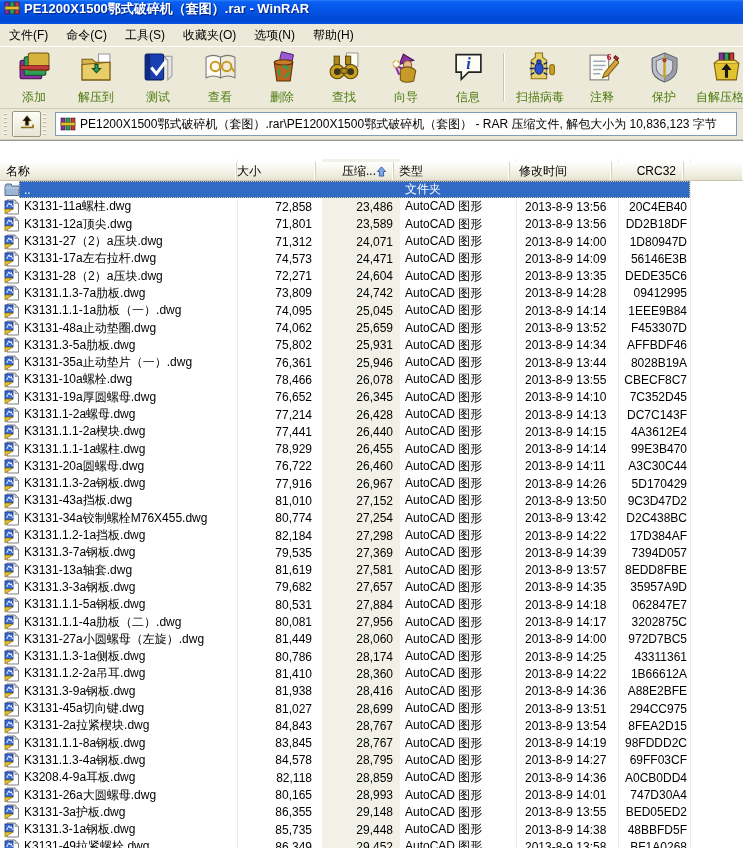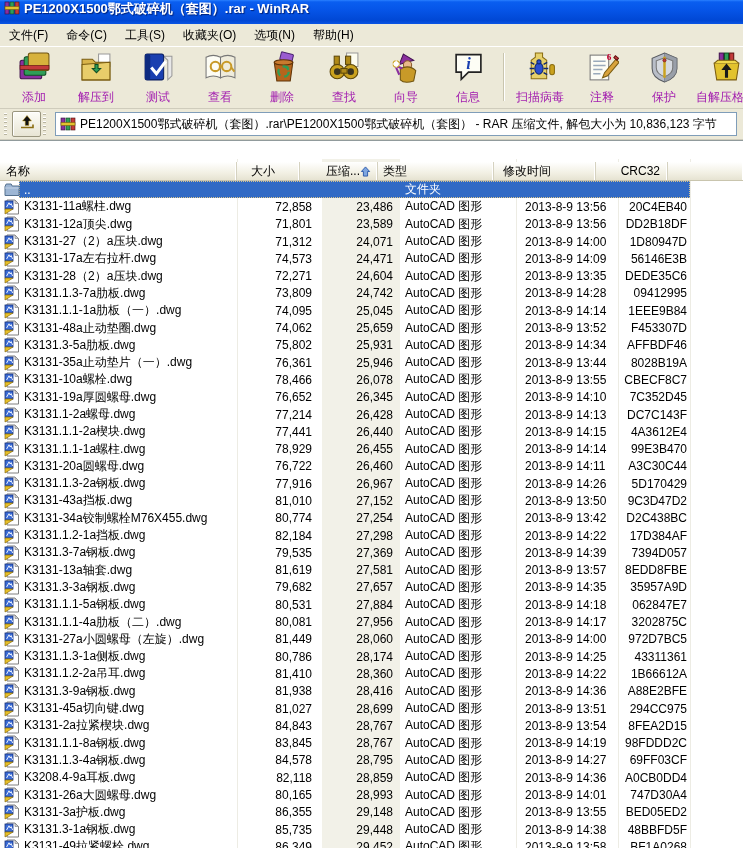--- a/index.html
+++ b/index.html
@@ -18,21 +18,21 @@
 
   
   .toolbar{height:59px;display:flex;align-items:flex-start;background:#ECE9D8;
            border-bottom:1px solid #cfccbc;padding-top:2px;}
   .gripper{width:7px;height:52px;margin:2px 1px 0 2px;
      background:repeating-linear-gradient(180deg,#ffffff 0 1px,#b8b4a0 1px 2px,rgba(0,0,0,0) 2px 4px);
      background-size:3px 4px;background-repeat:repeat-y;background-position:2px 4px;}
   .tb-btn{display:flex;flex-direction:column;align-items:center;justify-content:flex-start;
           min-width:52px;padding:1px 4px 2px;border:1px solid transparent;}
   .tb-btn svg{width:33px;height:33px;}
-  .tb-label{font-size:12px;color:#a21caf;margin-top:1px;white-space:nowrap;font-family:Liberation Mono, monospace;}
+  .tb-label{font-size:12px;color:#4d7c0f;margin-top:1px;white-space:nowrap;font-family:Liberation Mono, monospace;}
   .tb-sep{width:2px;height:48px;margin:4px 4px 0;border-left:1px solid #c9c5ae;border-right:1px solid #fff;}
 
   
   .addr-row{height:30px;display:flex;align-items:center;background:#ECE9D8;
             border-bottom:1px solid #cfccbc;padding:0 2px;}
   .gripper-s{width:6px;height:22px;margin:0 2px;
      background:repeating-linear-gradient(180deg,#ffffff 0 1px,#b8b4a0 1px 2px,rgba(0,0,0,0) 2px 4px);
      background-size:3px 4px;background-repeat:repeat-y;}
   .up-btn{width:27px;height:24px;display:flex;align-items:center;justify-content:center;
      background:linear-gradient(180deg,#fdfdf8,#e8e5d4);border:1px solid #9a967f;border-radius:2px;
@@ -43,21 +43,21 @@
 
   
   .list{position:relative;background:#fff;height:712px;border-top:1px solid #919b9c;}
   .col-shade{position:absolute;left:322px;top:18px;width:78px;bottom:0;background:#F2F1E8;z-index:0;}
   .col-rule{position:absolute;top:18px;bottom:0;width:1px;background:#EDECE4;z-index:0;}
   .hdr{position:relative;display:flex;height:18px;z-index:3;
        background:linear-gradient(180deg,#ffffff,#F2F0E4 60%,#E6E3D2);border-bottom:1px solid #c9c5ae;margin-top:21px;}
   .hcell{font-size:12px;color:#000;display:flex;align-items:center;box-sizing:border-box;
          border-right:1px solid #d5d2c0;box-shadow:inset -1px 0 0 #fff;height:18px;}
   .hc-name{width:237px;padding-left:6px;}
-  .hc-size{width:63px;justify-content:center;padding-right:10px;}
+  .hc-size{width:79px;justify-content:flex-start;padding-right:10px;}
   .hc-packed{width:78px;padding-left:4px;justify-content:flex-end;padding-right:6px;}
   .hc-type{width:116px;padding-left:5px;}
   .hc-mod{width:102px;padding-left:9px;}
   .hc-crc{width:72px;justify-content:flex-end;padding-right:7px;}
   .hc-fill{flex:1;border-right:none;}
 
   .rows{position:relative;z-index:1;}
   .row{display:flex;height:17.3px;align-items:center;position:relative;}
   .cell{box-sizing:border-box;font-size:12px;color:#000;white-space:nowrap;overflow:hidden;}
   .c-name{width:237px;display:flex;align-items:center;gap:4px;padding-left:4px;}

